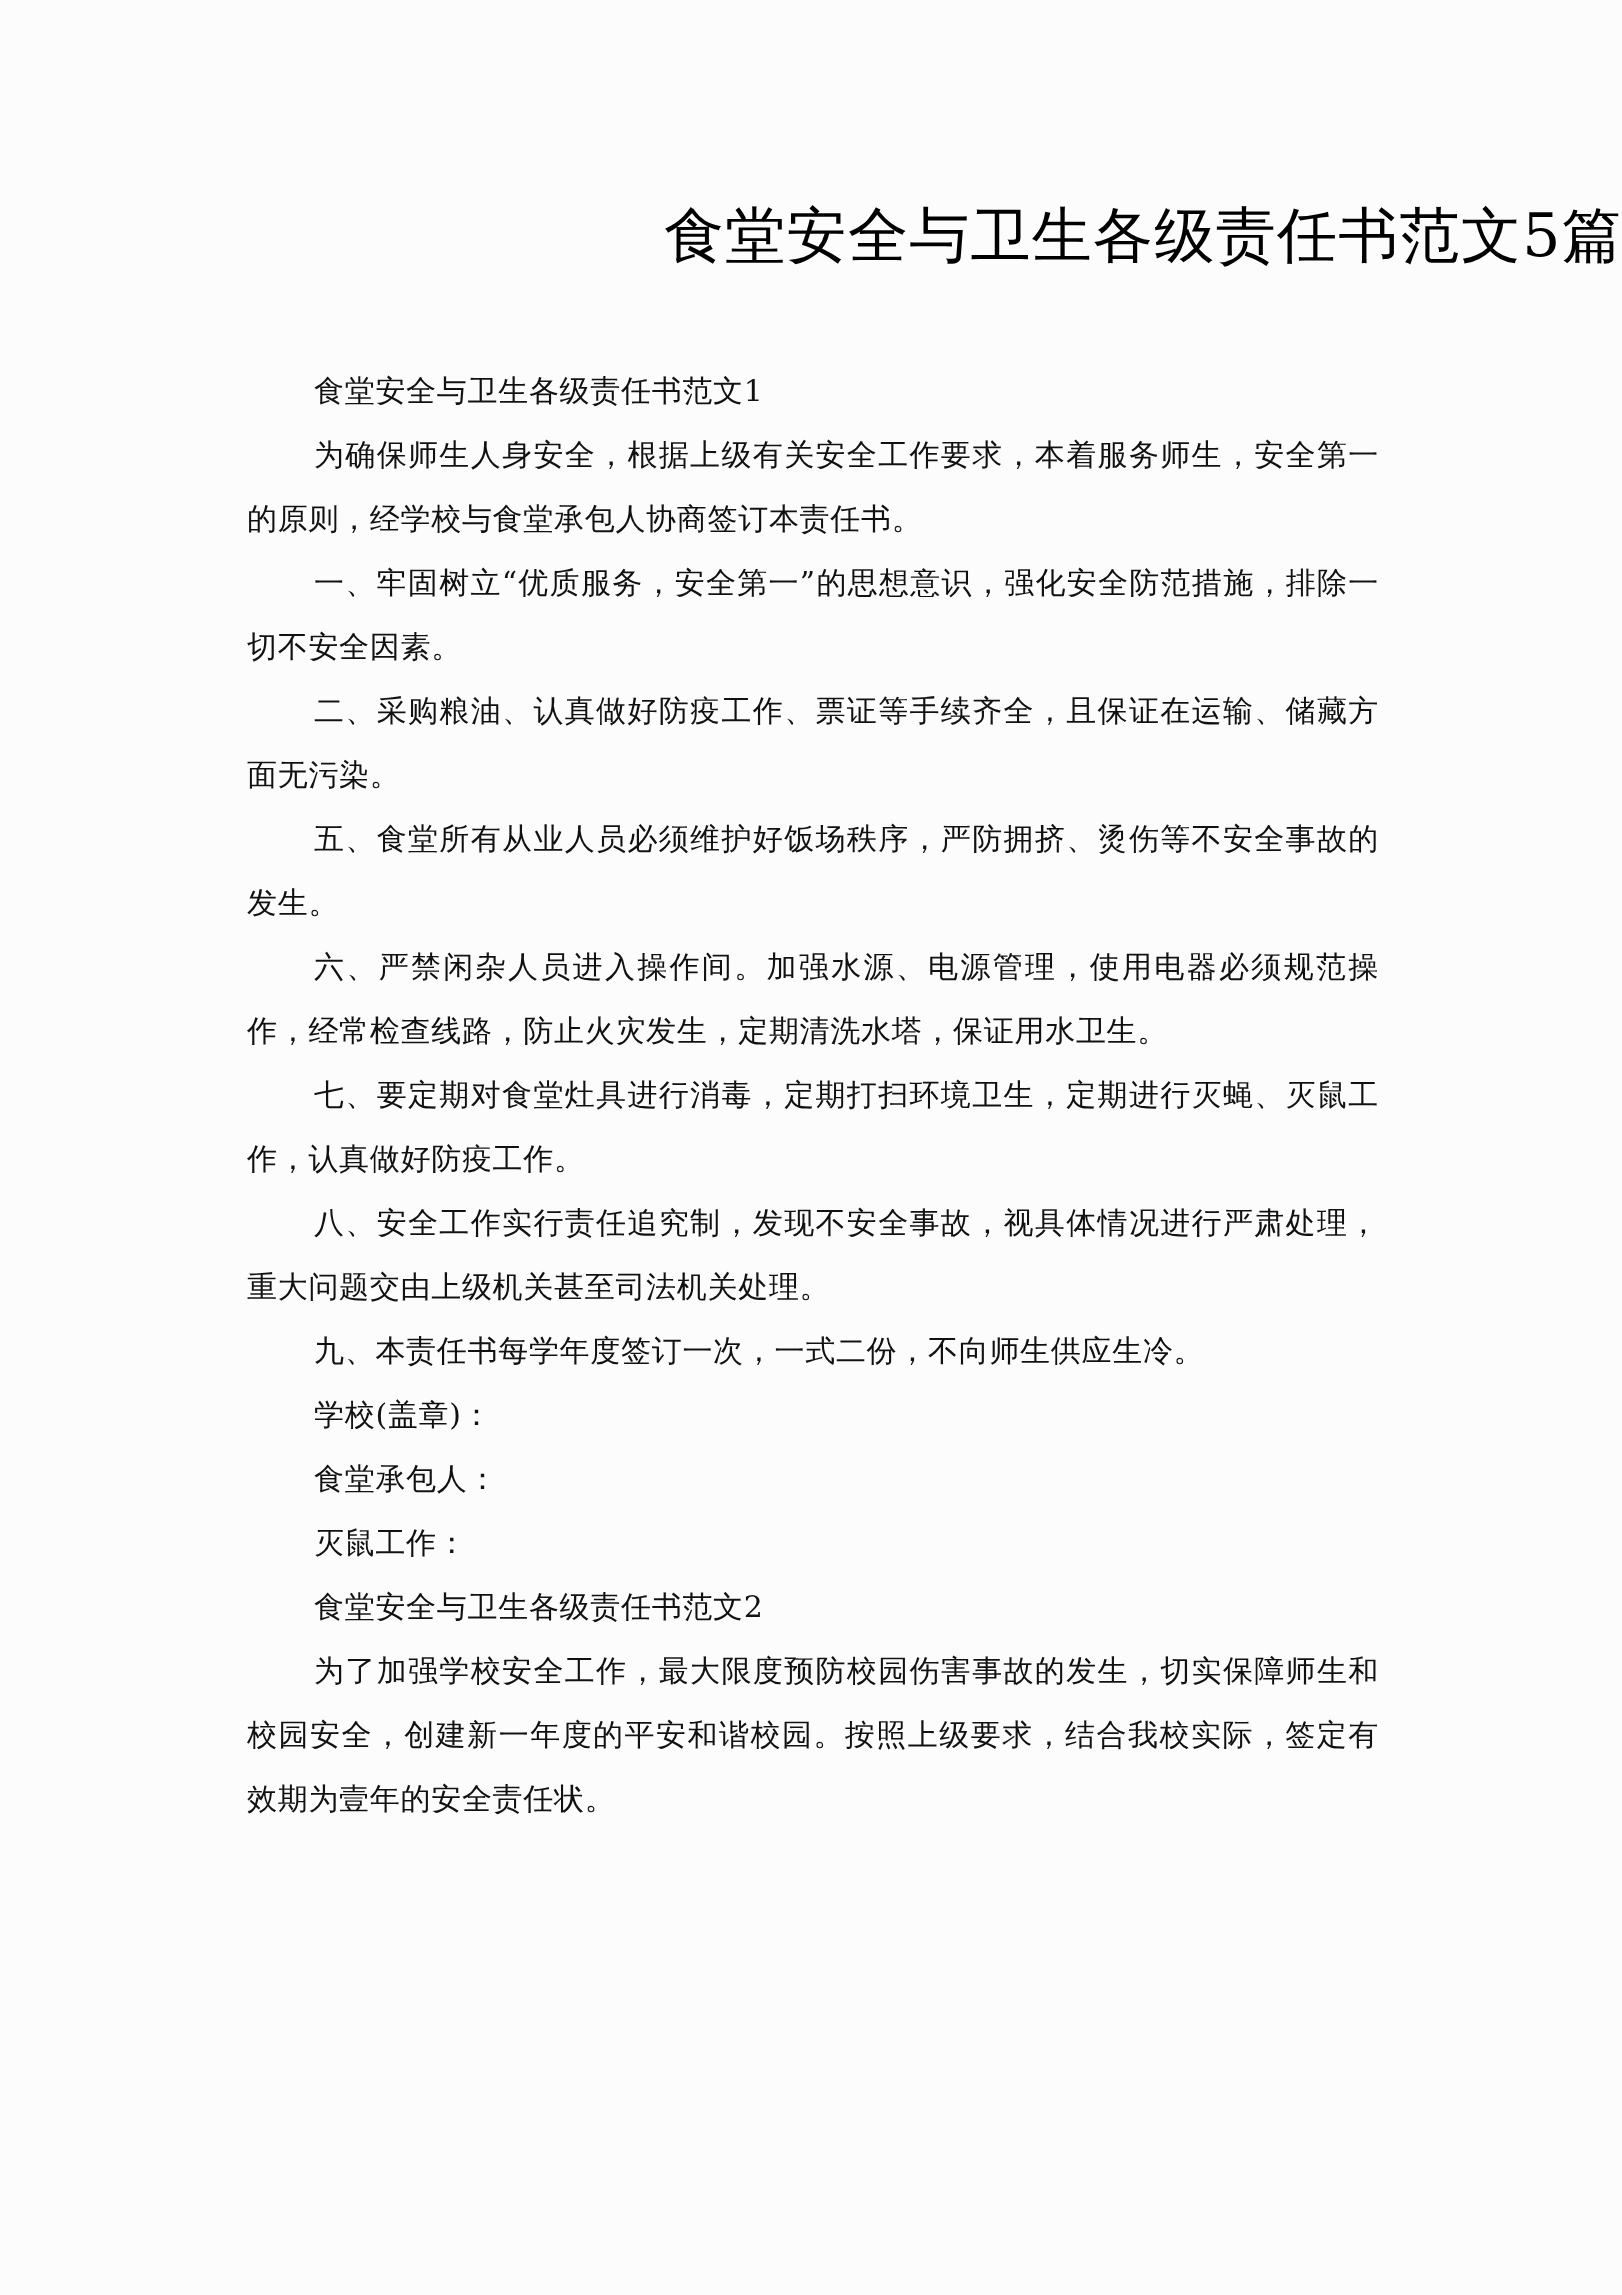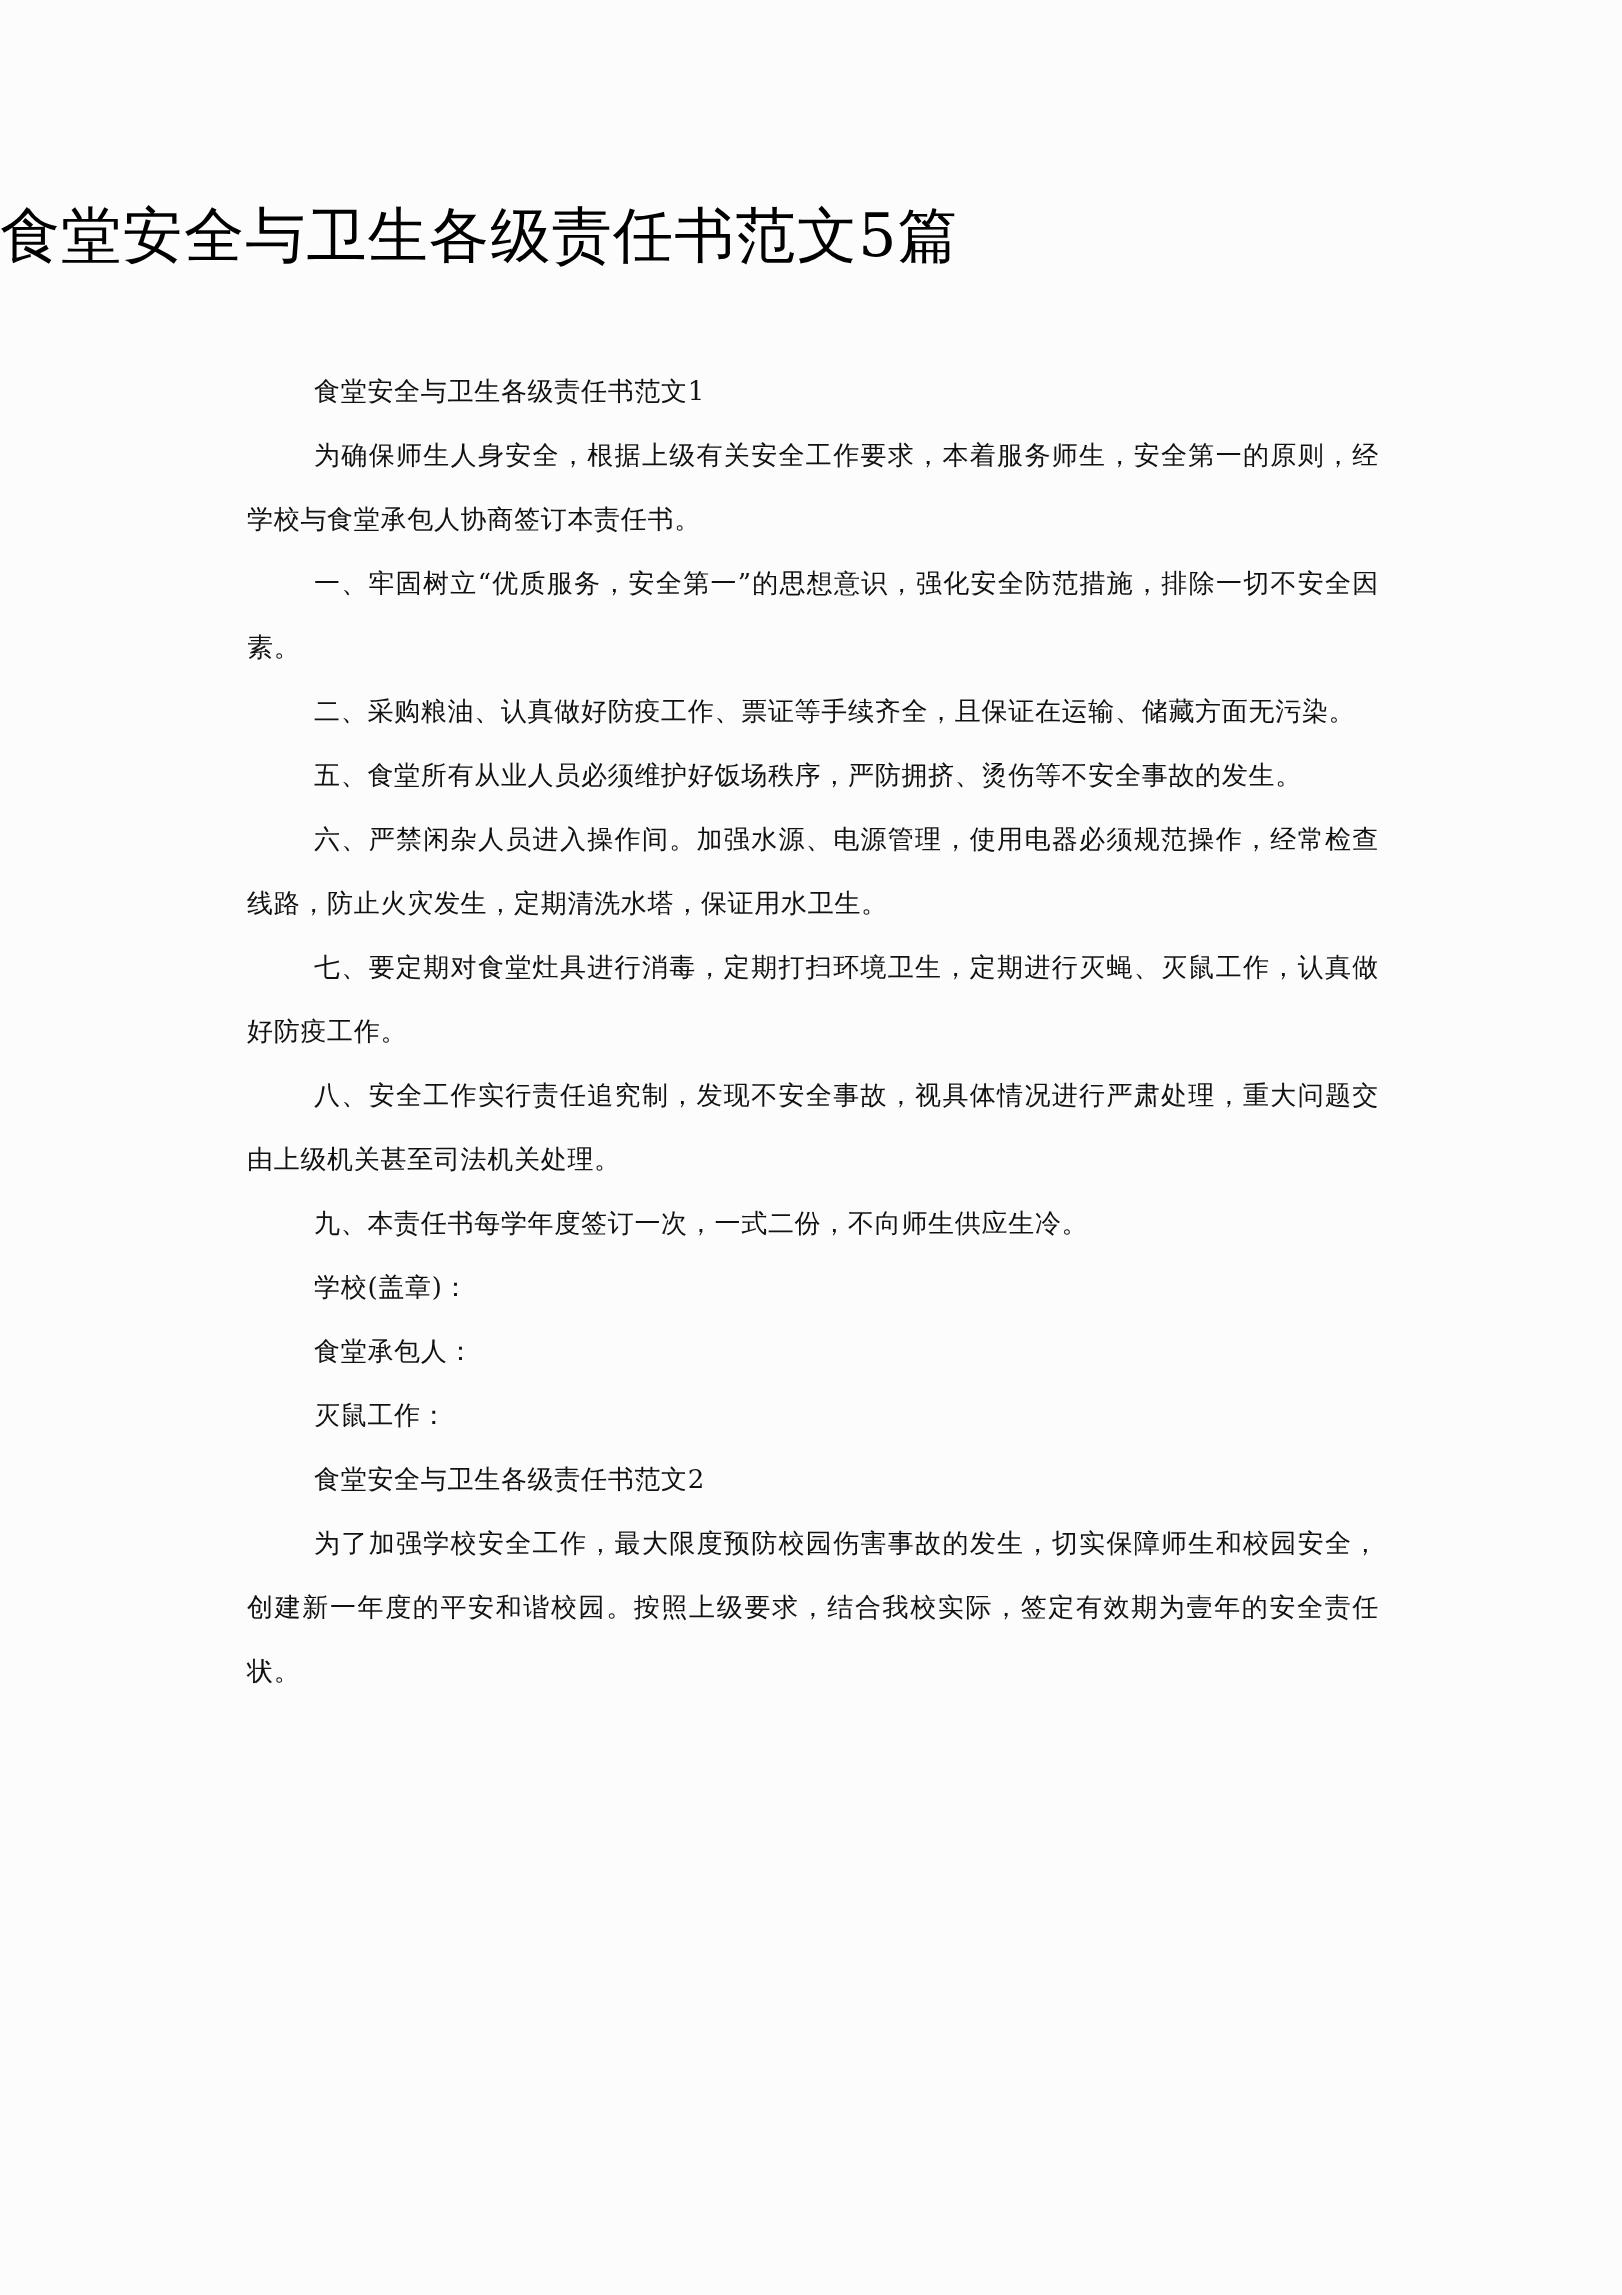--- a/index.html
+++ b/index.html
@@ -14,34 +14,34 @@
   }
   .page {
     position: absolute;
     left: 0; top: 0;
     width: 1623px; height: 2295px;
   }
   .doc-title {
     position: absolute;
     left: 0; right: 0;
     top: 196px;
-    text-align: left;
+    text-align: right;
     font-size: 60px;
     line-height: 79px;
     letter-spacing: 1.3px;
     margin: 0;
     font-weight: normal;
     color: #000;
   }
   .body-text {
     position: absolute;
     left: 247px;
     top: 359px;
     width: 1132px;
-    font-size: 26px;
+    font-size: 30px;
     line-height: 64px;
   }
   .para {
     margin: 0;
     text-indent: 67px;
     text-align: justify;
     text-justify: inter-character;
     letter-spacing: 0.7px;
   }
 </style>

